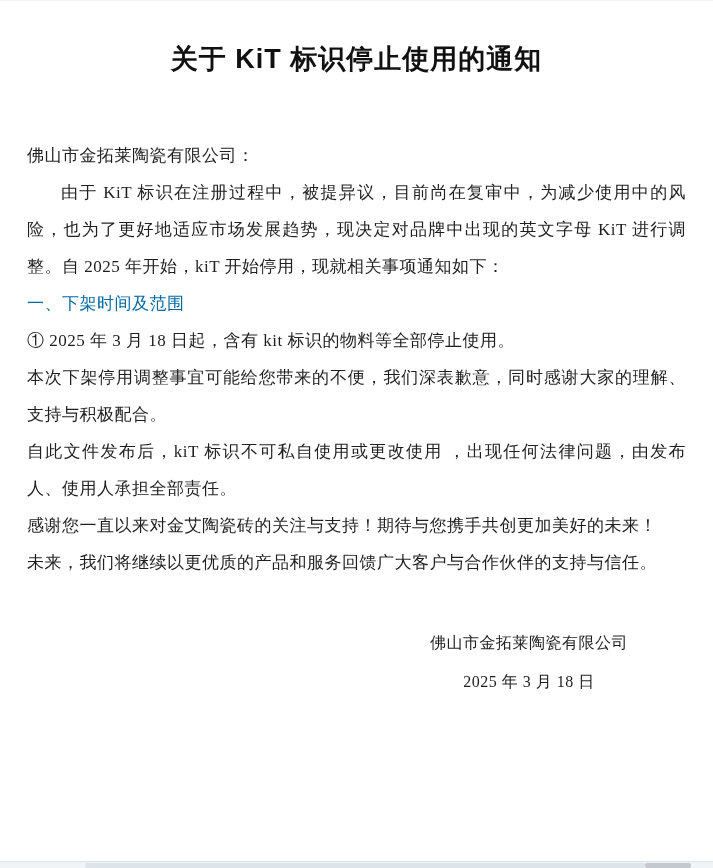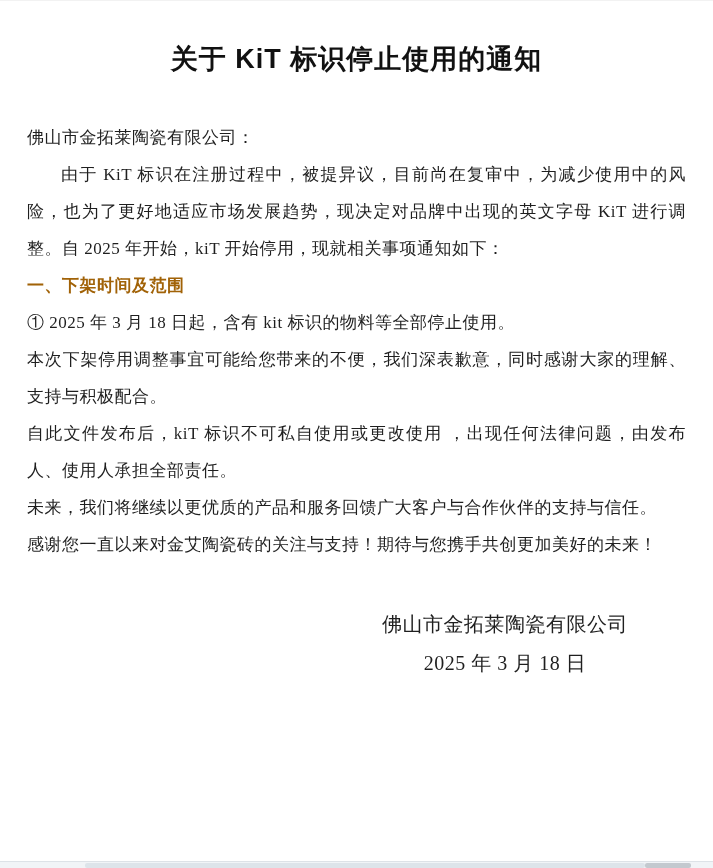--- a/index.html
+++ b/index.html
@@ -21,53 +21,53 @@
     position: absolute;
     top: 0;
     left: 0;
     width: 713px;
     height: 861px;
     background: #ffffff;
     box-sizing: border-box;
     padding: 40px 27px 0 27px;
   }
   .doc-title {
-    margin: 0 0 42px 0;
+    margin: 0 0 60px 0;
     text-align: center;
     font-family: "Liberation Sans", "DejaVu Sans", sans-serif;
     font-weight: 700;
     font-size: 27px;
     letter-spacing: 1px;
     color: #111111;
   }
   .body-text p {
     margin: 0;
     font-size: 17px;
     line-height: 37px;
     text-align: justify;
     letter-spacing: 0.5px;
   }
   .para-indent {
     text-indent: 2em;
   }
   .section-heading {
     font-family: "Liberation Sans", "DejaVu Sans", sans-serif;
-    font-weight: 700;
+    font-weight: 400;
     text-align: left;
-    color: #a16207;
+    color: #0369a1;
   }
   .signature {
     margin-top: 42px;
     margin-right: 58px;
     margin-left: auto;
     width: fit-content;
     text-align: center;
   }
   .signature div {
-    font-size: 20px;
+    font-size: 16px;
     line-height: 39px;
     letter-spacing: 0.5px;
   }
   .hscrollbar {
     position: absolute;
     left: 0;
     bottom: 0;
     width: 713px;
     height: 7px;
     background: #f1f4f7;
@@ -108,23 +108,23 @@
       <p class="section-heading">一、下架时间及范围</p>
 
       <p>① 2025 年 3 月 18 日起，含有 kit 标识的物料等全部停止使用。</p>
 
 
 
       <p>本次下架停用调整事宜可能给您带来的不便，我们深表歉意，同时感谢大家的理解、支持与积极配合。</p>
 
       <p>自此文件发布后，kiT 标识不可私自使用或更改使用 ，出现任何法律问题，由发布人、使用人承担全部责任。</p>
 
+      <p>感谢您一直以来对金艾陶瓷砖的关注与支持！期待与您携手共创更加美好的未来！</p>
+
       <p>未来，我们将继续以更优质的产品和服务回馈广大客户与合作伙伴的支持与信任。</p>
-
-      <p>感谢您一直以来对金艾陶瓷砖的关注与支持！期待与您携手共创更加美好的未来！</p>
     </div>
 
     <div class="signature">
       <div>佛山市金拓莱陶瓷有限公司</div>
       <div>2025 年 3 月 18 日</div>
     </div>
 
   </div>
 
   <div class="hscrollbar">

